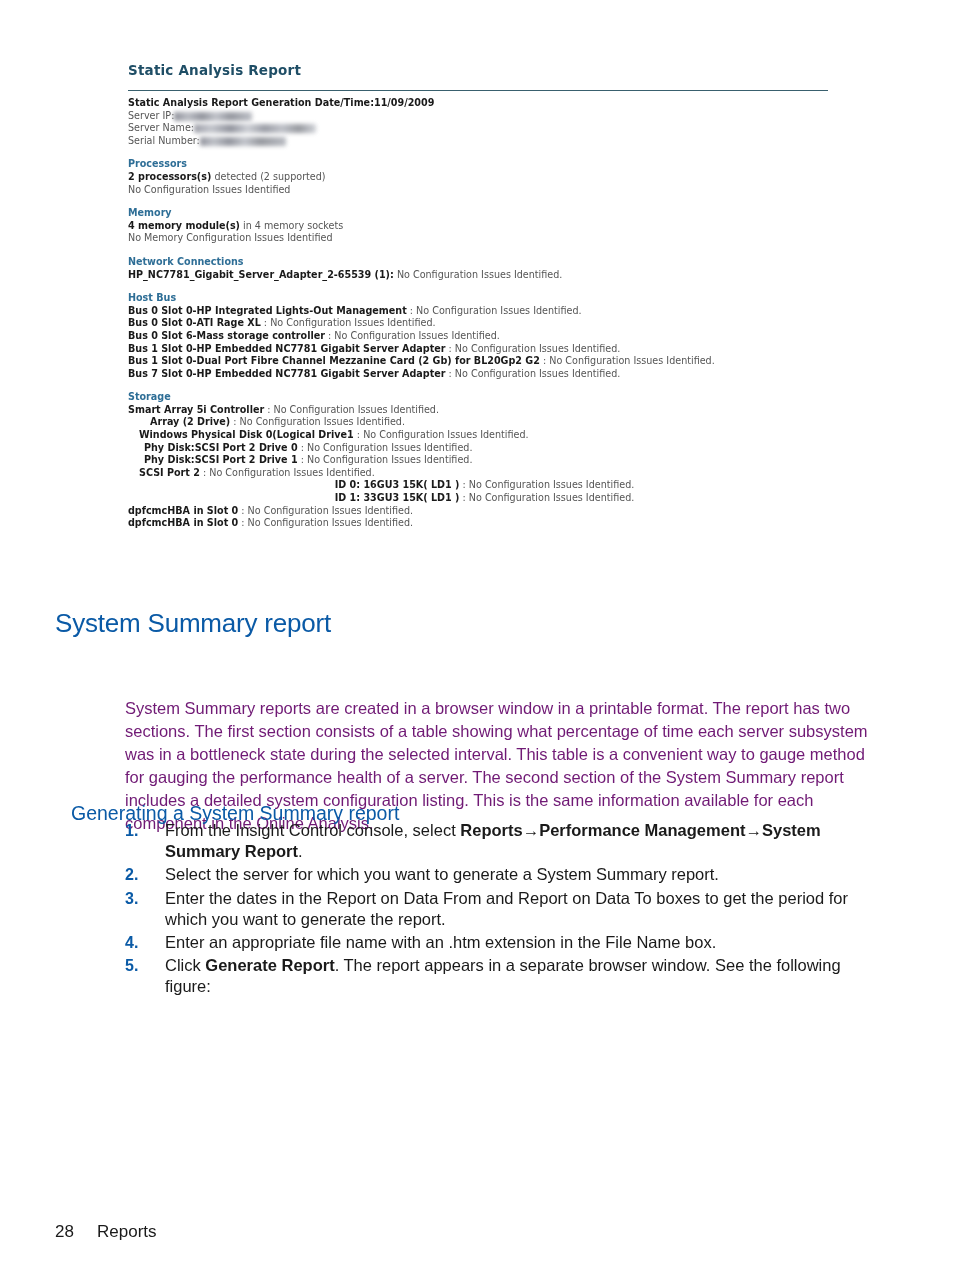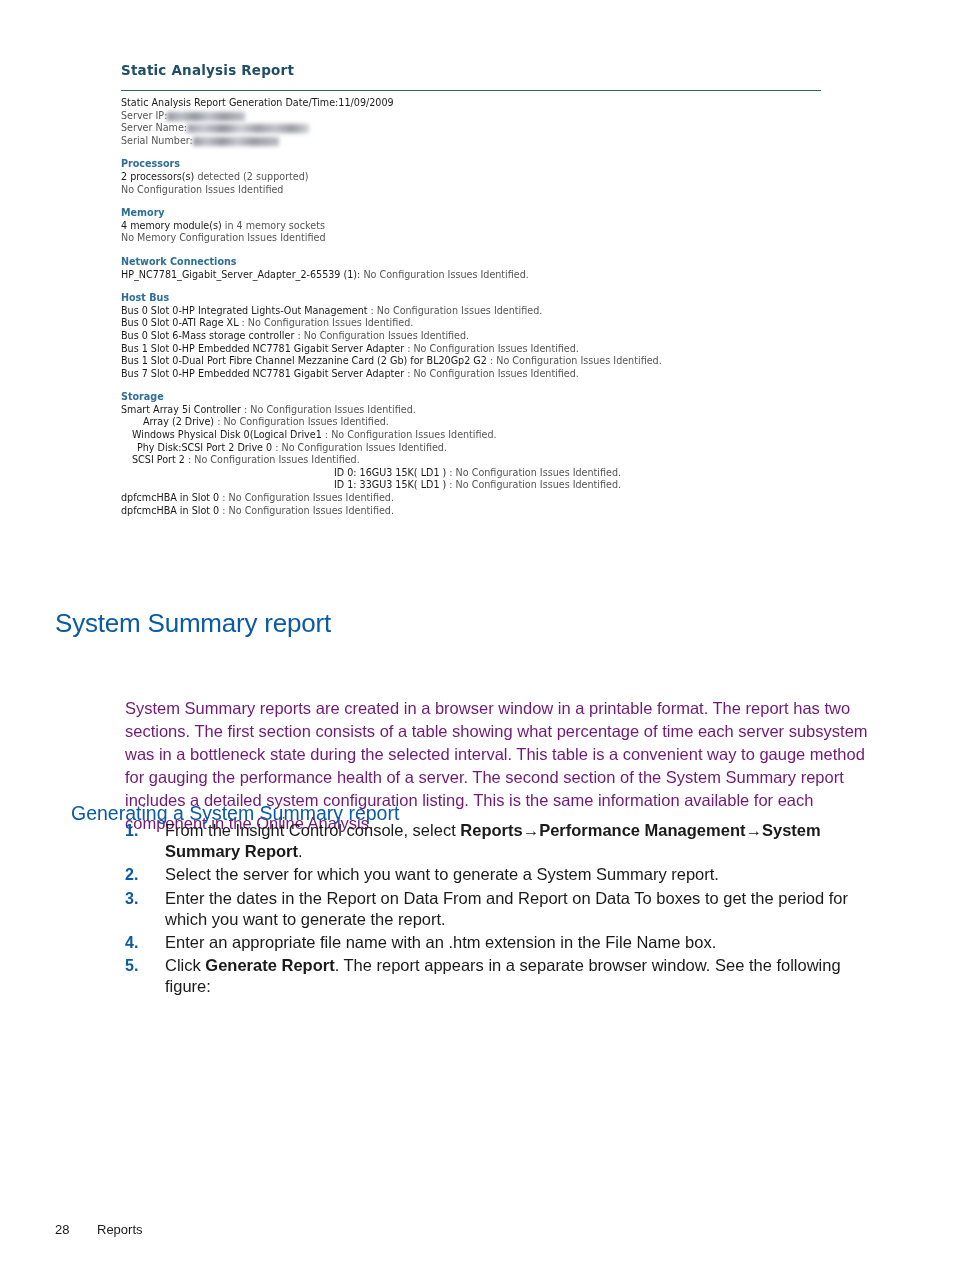--- a/index.html
+++ b/index.html
@@ -12,21 +12,21 @@
     height: 1271px;
     position: relative;
     font-family: "Liberation Sans", sans-serif;
     color: #000000;
     overflow: hidden;
   }
 
   
   .figure {
     position: absolute;
-    left: 121px;
+    left: 128px;
     top: 62px;
     width: 700px;
   }
   .fig-title {
     font-family: "DejaVu Sans", sans-serif;
     font-size: 13.5px;
     font-weight: 600;
     color: #1f4e66;
     letter-spacing: 0.2px;
     margin: 0 0 12px 0;
@@ -37,21 +37,21 @@
     background: #39606e;
     margin: 0 0 6px 0;
   }
   .fig-body {
     font-family: "DejaVu Sans", sans-serif;
     font-size: 9.6px;
     line-height: 12.6px;
     color: #2b2b2b;
   }
   .fig-strong {
-    font-weight: normal;
+    font-weight: bold;
     color: #1a1a1a;
   }
   .fig-norm {
     font-weight: normal;
     color: #555555;
   }
   .fig-sechead {
     font-weight: bold;
     color: #2e6e96;
     margin-top: 11px;
@@ -136,21 +136,21 @@
     font-size: 16px;
     padding-top: 0px;
   }
   .step-text { flex: 1 1 auto; }
   .step-text b { font-weight: bold; }
 
   .footer {
     position: absolute;
     left: 55px;
     top: 1222px;
-    font-size: 13px;
+    font-size: 17px;
     color: #1a1a1a;
   }
   .footer .pg { display: inline-block; width: 42px; }
 </style>
 </head>
 <body>
 
 <div class="figure">
 
   <div class="fig-title">Static Analysis Report</div>
@@ -219,20 +219,23 @@
     </div>
     <div class="fig-line i1">
       <span class="fig-strong">Array (2 Drive)</span><span class="fig-norm"> : No Configuration Issues Identified.</span>
     </div>
     <div class="fig-line i2">
       <span class="fig-strong">Windows Physical Disk 0(Logical Drive1</span><span class="fig-norm"> : No Configuration Issues Identified.</span>
     </div>
     <div class="fig-line i3">
       <span class="fig-strong">Phy Disk:SCSI Port 2 Drive 0</span><span class="fig-norm"> : No Configuration Issues Identified.</span>
     </div>
+    <div class="fig-line i3">
+      <span class="fig-strong">Phy Disk:SCSI Port 2 Drive 1</span><span class="fig-norm"> : No Configuration Issues Identified.</span>
+    </div>
     <div class="fig-line i2">
       <span class="fig-strong">SCSI Port 2</span><span class="fig-norm"> : No Configuration Issues Identified.</span>
     </div>
     <div class="fig-line i4">
       <span class="fig-strong">ID 0: 16GU3 15K( LD1 )</span><span class="fig-norm"> : No Configuration Issues Identified.</span>
     </div>
     <div class="fig-line i4">
       <span class="fig-strong">ID 1: 33GU3 15K( LD1 )</span><span class="fig-norm"> : No Configuration Issues Identified.</span>
     </div>
     <div class="fig-line">

